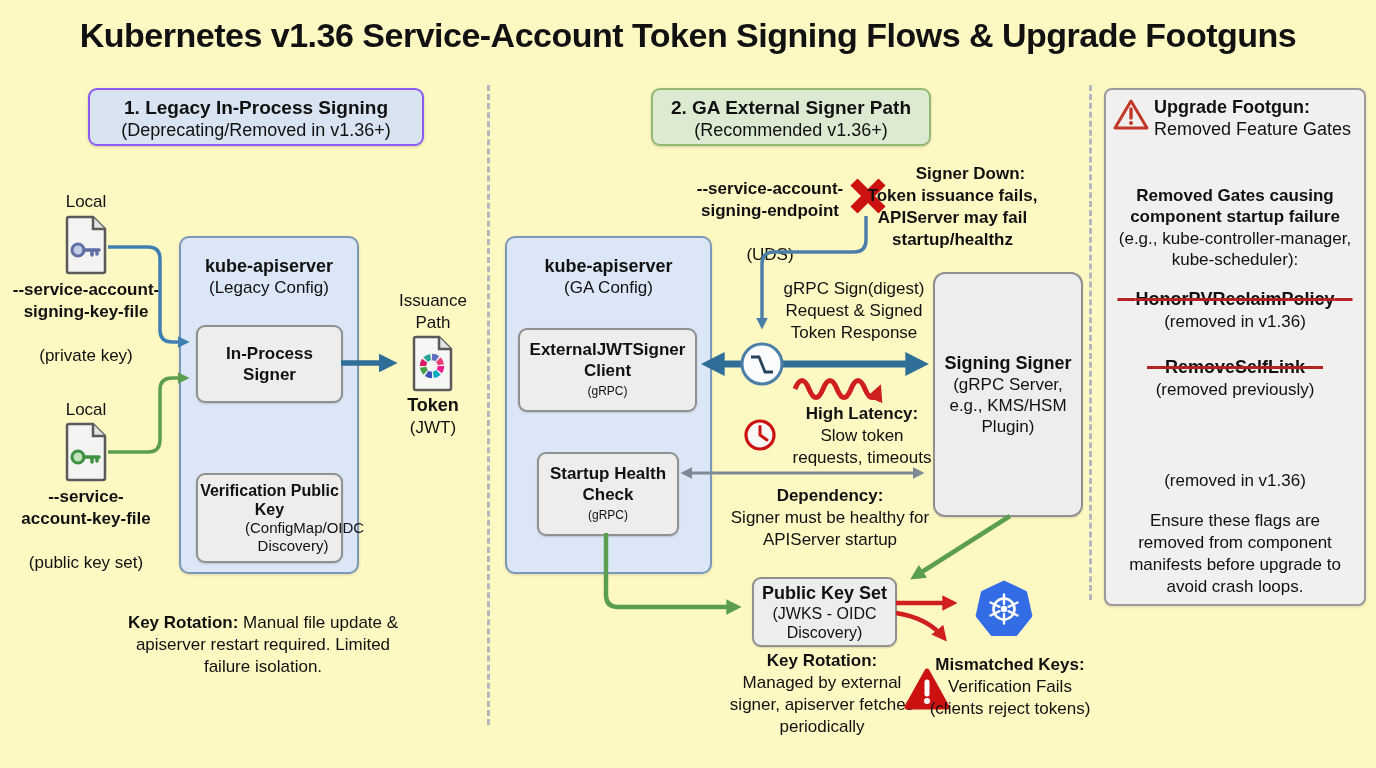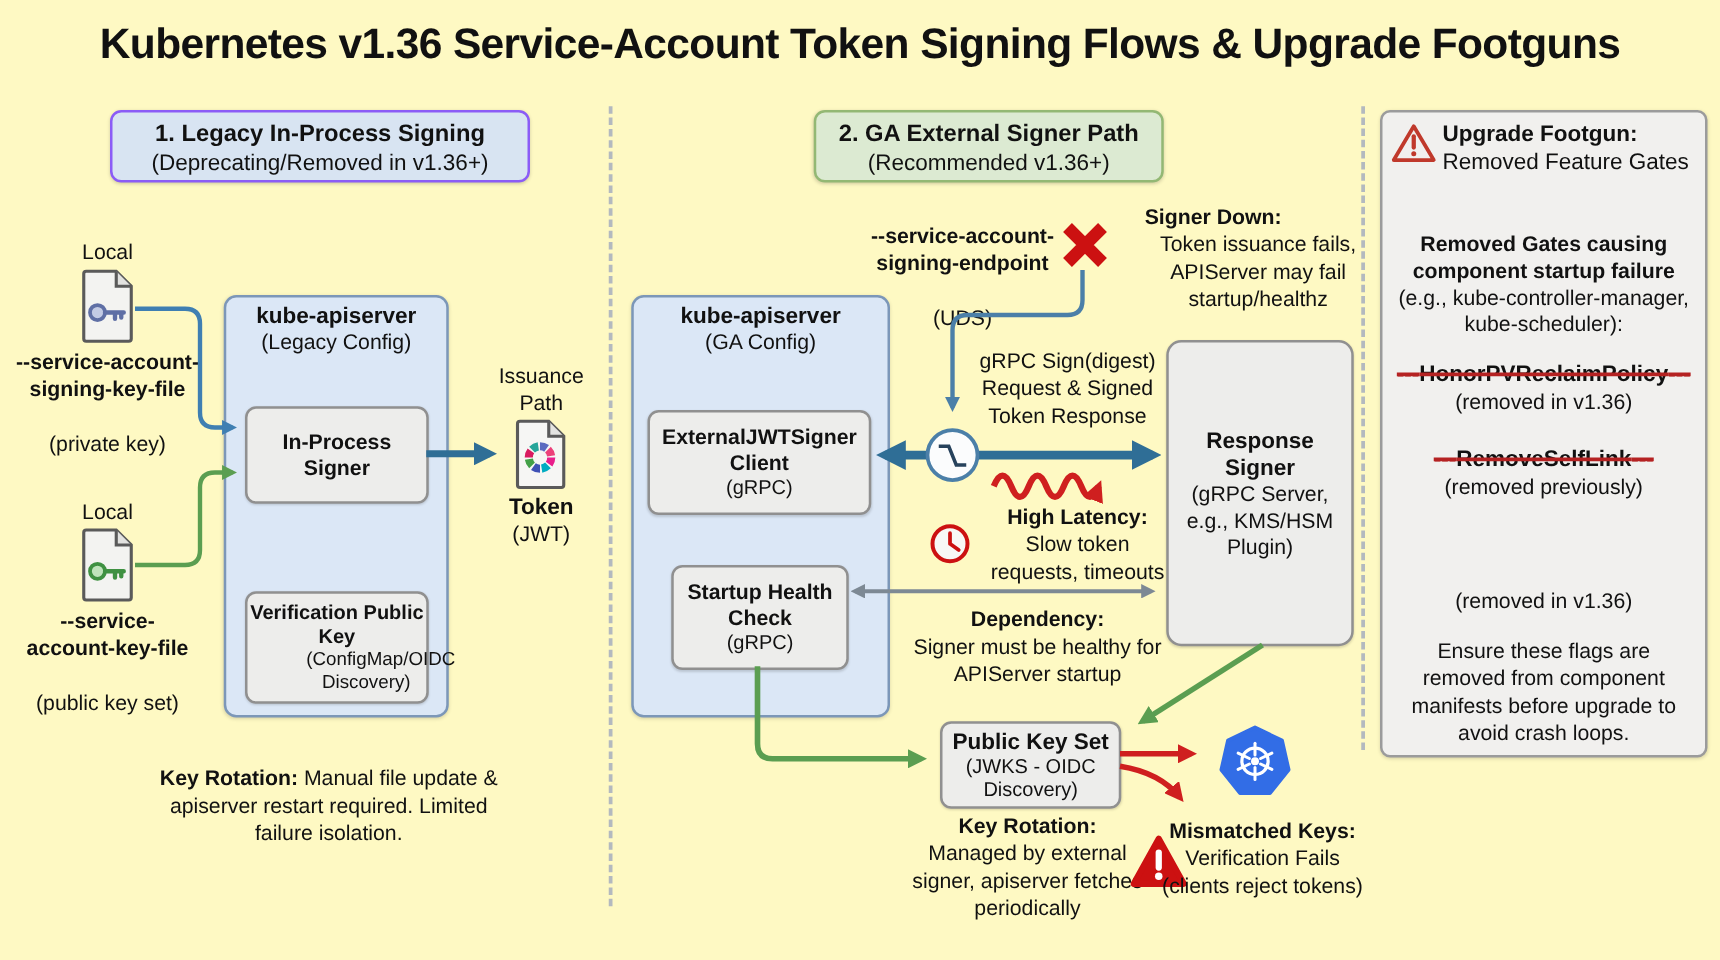--- a/index.html
+++ b/index.html
@@ -11,27 +11,27 @@
   .title{width:100%;text-align:center;font-size:34px;font-weight:bold;letter-spacing:-0.5px;}
   .vdash{position:absolute;width:0;border-left:3px dashed #b3b9bf;}
   .hdr{position:absolute;border-radius:9px;text-align:center;padding-top:6px;
        box-shadow:0 1px 3px rgba(0,0,0,.18);}
   .hdr .l1{font-size:19px;font-weight:bold;line-height:23px;}
   .hdr .l2{font-size:18px;line-height:22px;}
   .hdr-blue{background:#d8e4f2;border:2px solid #8b5cf6;}
   .hdr-green{background:#dcead2;border:2px solid #93b874;}
   .bigbox{position:absolute;background:#dbe7f6;border:2px solid #7c97b8;border-radius:10px;
           box-shadow:0 1px 3px rgba(0,0,0,.15);}
-  .bigbox .bt{font-size:18px;font-weight:bold;text-align:center;margin-top:3px;line-height:22px;}
+  .bigbox .bt{font-size:18px;font-weight:bold;text-align:center;margin-top:17px;line-height:22px;}
   .bigbox .bs{font-size:17px;text-align:center;line-height:21px;}
   .greybox{position:absolute;background:#ededeb;border:2px solid #909090;border-radius:9px;
            text-align:center;box-shadow:0 1px 2px rgba(0,0,0,.15);
            display:flex;flex-direction:column;justify-content:center;}
   .greybox .gt{font-size:17px;font-weight:bold;line-height:21px;}
-  .greybox .gs{font-size:16px;line-height:20px;}
+  .greybox .gs{font-size:12px;line-height:20px;}
   .lbl{font-size:17px;line-height:22px;}
   .flag{font-size:17px;font-weight:bold;line-height:22px;}
   .note{font-size:17px;line-height:22px;}
   .panel{position:absolute;background:#f1f0ee;border:2px solid #9b9b9b;border-radius:8px;
          box-shadow:0 1px 3px rgba(0,0,0,.15);}
   .gate{font-size:18px;font-weight:bold;line-height:23px;
         text-decoration:line-through;text-decoration-color:#b52222;text-decoration-thickness:2.5px;
         overflow-wrap:anywhere;}
   .gate .dash{color:#b52222;}
   .gnote{font-size:17px;line-height:22px;}
@@ -115,37 +115,37 @@
   <div class="abs note center" style="left:115px;top:612px;width:296px;"><b>Key Rotation:</b> <span>Manual file update &amp; apiserver restart required. Limited failure isolation.</span></div>
 
   <div class="abs flag center" style="left:685px;top:178px;width:170px;">--service-account-signing-endpoint</div>
   <div class="abs lbl center" style="left:685px;top:244px;width:170px;">(UDS)</div>
   <div class="abs" style="left:848px;top:176px;">
     <svg width="40" height="40" viewBox="0 0 40 40">
       <path d="M6,6 L34,34 M34,6 L6,34" stroke="#cc1111" stroke-width="10" stroke-linecap="butt"></path>
     </svg>
   </div>
   <div class="abs b center" style="left:878px;top:163px;width:185px;font-size:17px;line-height:22px;">Signer Down:</div>
-  <div class="abs note center" style="left:914px;top:185px;width:185px;">Token issuance fails, APIServer may fail startup/healthz</div>
+  <div class="abs note center" style="left:860px;top:185px;width:185px;font-weight:bold;">Token issuance fails, APIServer may fail startup/healthz</div>
 
   <div class="bigbox" style="left:505px;top:236px;width:203px;height:334px;">
     <div class="bt">kube-apiserver</div>
     <div class="bs">(GA Config)</div>
   </div>
   <div class="greybox" style="left:518px;top:328px;width:175px;height:80px;">
     <div class="gt">ExternalJWTSigner Client</div>
     <div class="gs">(gRPC)</div>
   </div>
   <div class="greybox" style="left:537px;top:452px;width:138px;height:80px;">
     <div class="gt">Startup Health Check</div>
     <div class="gs">(gRPC)</div>
   </div>
 
   <div class="greybox" style="left:933px;top:272px;width:146px;height:241px;border-radius:12px;">
-    <div class="gt" style="font-size:18px;line-height:22px;">Response Signer</div>
+    <div class="gt" style="font-size:18px;line-height:22px;">Signing Signer</div>
     <div class="gs" style="font-size:17px;line-height:21px;padding:0 4px;">(gRPC Server, e.g., KMS/HSM Plugin)</div>
   </div>
 
   <div class="greybox" style="left:752px;top:577px;width:141px;height:66px;">
     <div class="gt" style="font-size:18px;line-height:21px;">Public Key Set</div>
     <div class="gs" style="font-size:16px;line-height:19px;">(JWKS - OIDC Discovery)</div>
   </div>
 
   <svg class="abs" style="left:0;top:0;pointer-events:none;" width="1376" height="768" viewBox="0 0 1376 768">
     <defs>

